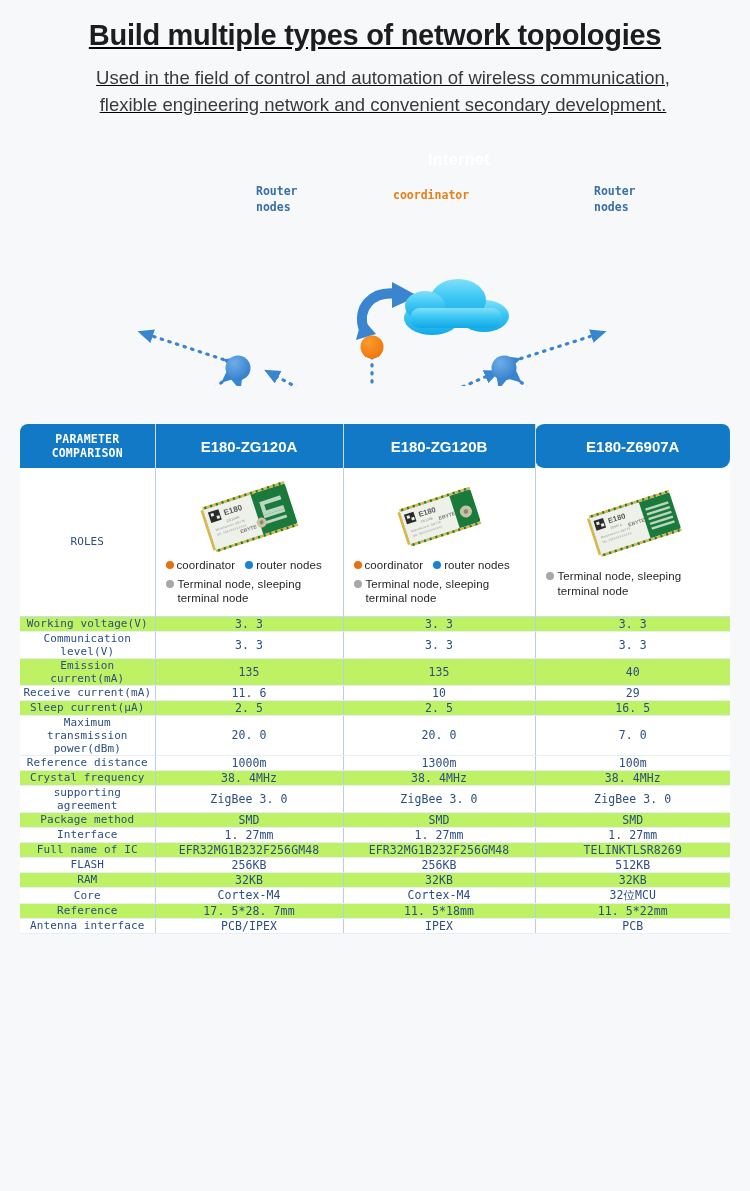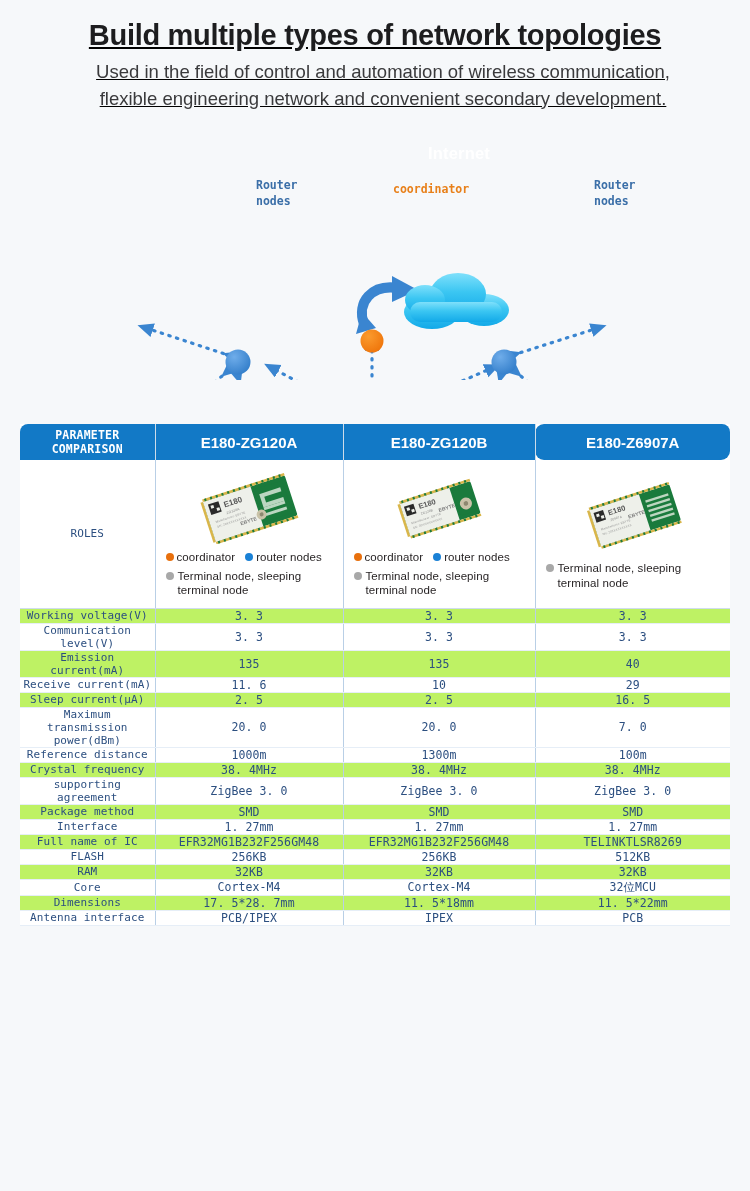--- a/index.html
+++ b/index.html
@@ -15,21 +15,21 @@
   
   .hero { padding-top: 18px; text-align: center; text-decoration: underline; }
   .hero-title {
     font-size: 29px;
     font-weight: bold;
     color: #1d1d1f;
     letter-spacing: -0.3px;
     line-height: 1.2;
   }
   .hero-sub {
-    margin-top: 6px;
+    margin-top: 12px;
     font-size: 18.5px;
     color: #3a3a3c;
     line-height: 1.45;
     font-weight: 400;
     padding-left: 16px;
   }
   .hero-sub span { display: block; }
 
   
   .diagram { position: relative; width: 750px; height: 260px; margin-top: 8px; }
@@ -65,21 +65,21 @@
     background: #ffffff;
   }
   table.cmp col.c0 { width: 135px; }
   table.cmp col.c1 { width: 188px; }
   table.cmp col.c2 { width: 192px; }
   table.cmp col.c3 { width: 195px; }
 
   thead th {
     background: #1279c6;
     color: #ffffff;
-    height: 36px;
+    height: 44px;
     font-size: 15px;
     font-weight: bold;
     text-align: center;
     vertical-align: middle;
     border-right: 1px solid #cddcea;
   }
   thead th:last-child { border-right: none; border-radius: 9px; }
   thead th.h0 {
     font-family: "DejaVu Sans Mono", monospace;
     font-size: 11.5px;
@@ -533,21 +533,21 @@
             <td>32KB</td>
             <td>32KB</td>
           </tr>
           <tr>
             <td class="lblcell">Core</td>
             <td>Cortex-M4</td>
             <td>Cortex-M4</td>
             <td>32位MCU</td>
           </tr>
           <tr class="alt">
-            <td class="lblcell">Dimensions</td>
+            <td class="lblcell">Reference</td>
             <td>17. 5*28. 7mm</td>
             <td>11. 5*18mm</td>
             <td>11. 5*22mm</td>
           </tr>
           <tr>
             <td class="lblcell">Antenna interface</td>
             <td>PCB/IPEX</td>
             <td>IPEX</td>
             <td>PCB</td>
           </tr>

